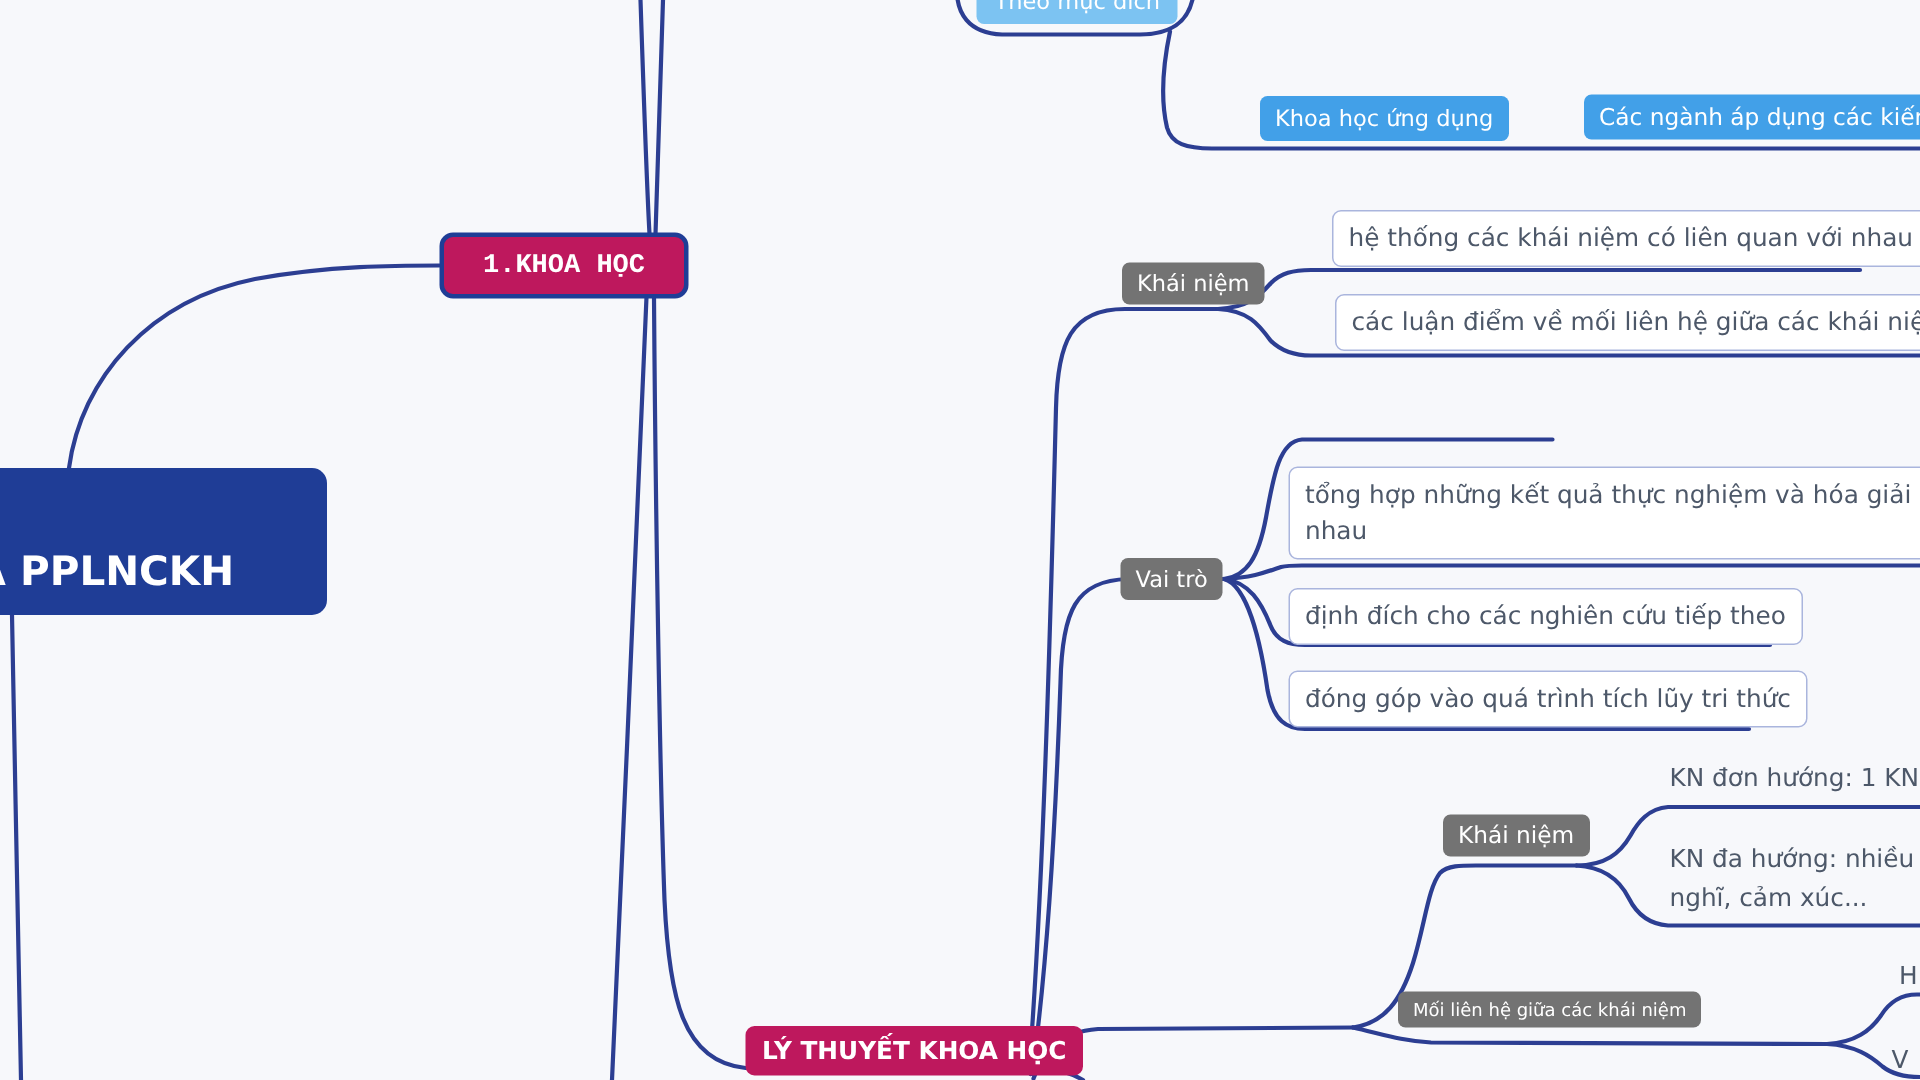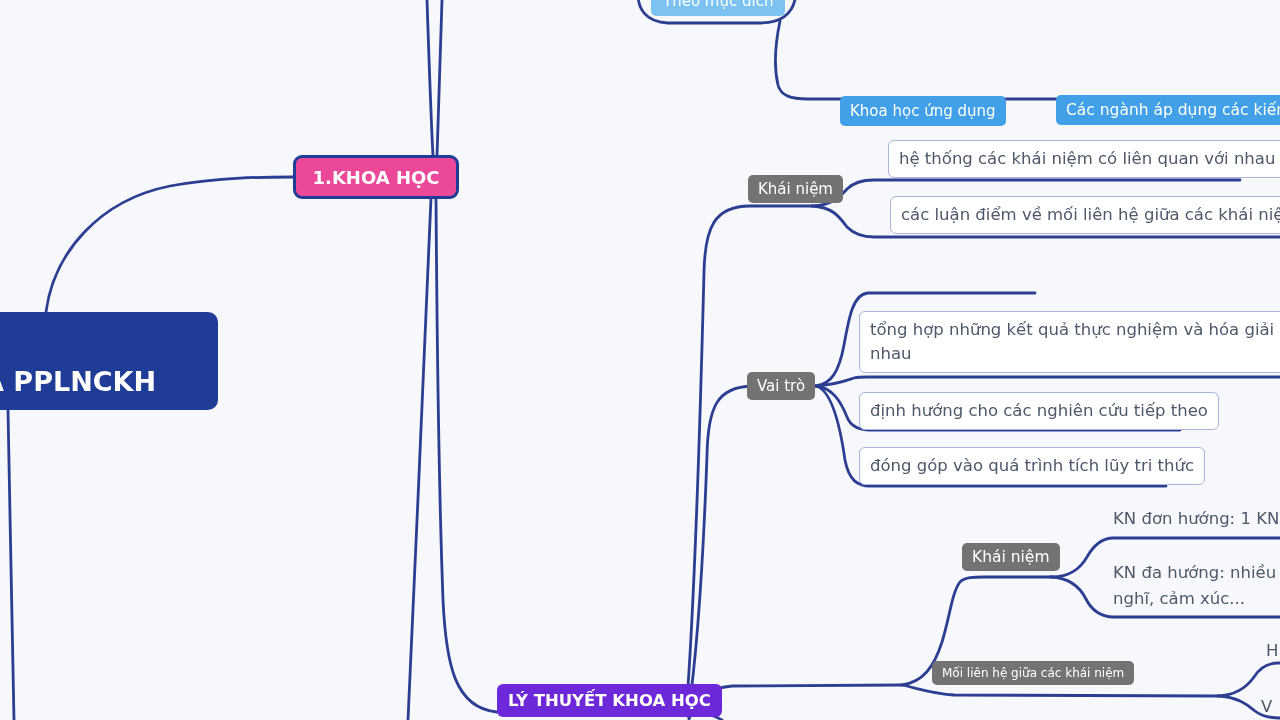--- a/index.html
+++ b/index.html
@@ -3,25 +3,25 @@
 <meta charset="utf-8">
 <style>
   html,body{margin:0;padding:0;background:#f7f8fb;}
   .canvas{position:relative;width:1280px;height:720px;overflow:hidden;background:#f7f8fb;
           font-family:"DejaVu Sans","Liberation Sans",sans-serif;}
   svg.edges{position:absolute;left:0;top:0;z-index:1;}
   svg.edges path{fill:none;stroke:#2c3e92;stroke-width:2.8;stroke-linecap:round;}
   .node{position:absolute;z-index:2;box-sizing:border-box;white-space:nowrap;}
   .root{background:#1f3d96;border-radius:10px;color:#ffffff;font-weight:bold;font-size:27px;
         display:flex;align-items:flex-end;padding:0 0 13px 2px;}
-  .red{background:#ec4899;border:3px solid #1f3d96;border-radius:9px;color:#fff;font-weight:bold;
-       font-size:18px;display:flex;align-items:center;justify-content:center;}
+  .red{background:#be185d;border:3px solid #1f3d96;border-radius:9px;color:#fff;font-weight:bold;
+       font-size:18px;display:flex;align-items:center;justify-content:center;font-family:Liberation Mono, monospace;}
   .green{background:#737373;border-radius:5px;color:#fff;font-size:15px;padding:5px 10px;}
-  .green-bold{background:#6d28d9;border-radius:6px;color:#fff;font-size:16.5px;font-weight:bold;padding:7px 11px;}
-  .blue{background:#42a0e8;border-radius:5px;color:#fff;font-size:15px;padding:6px 10px;margin-top:32px;}
+  .green-bold{background:#be185d;border-radius:6px;color:#fff;font-size:16.5px;font-weight:bold;padding:7px 11px;}
+  .blue{background:#42a0e8;border-radius:5px;color:#fff;font-size:15px;padding:6px 10px;}
   .blue-light{background:#7cc3f2;border-radius:5px;color:#fff;font-size:15px;padding:6px 12px;}
   .wbox{background:#ffffff;border:1.5px solid #aab5dd;border-radius:6px;color:#4d5869;
         font-size:16.5px;padding:6px 10px;line-height:24px;}
   .plain{color:#4d5869;font-size:16.5px;line-height:26px;background:transparent;}
   .line{display:block;}
 </style>
 </head>
 <body>
 
 <div class="canvas">
@@ -89,21 +89,21 @@
     <span>Vai trò</span>
   </div>
 
 
   <div class="node wbox" style="left:859px;top:311px">
     <span class="line">tổng hợp những kết quả thực nghiệm và hóa giải nhữ</span>
     <span class="line">nhau</span>
   </div>
 
   <div class="node wbox" style="left:859px;top:392px">
-    <span>định hướng cho các nghiên cứu tiếp theo</span>
+    <span>định đích cho các nghiên cứu tiếp theo</span>
   </div>
 
   <div class="node wbox" style="left:859px;top:447px">
     <span>đóng góp vào quá trình tích lũy tri thức</span>
   </div>
 
   <div class="node green" style="left:962px;top:543px;font-size:15.5px">
     <span>Khái niệm</span>
   </div>
 

